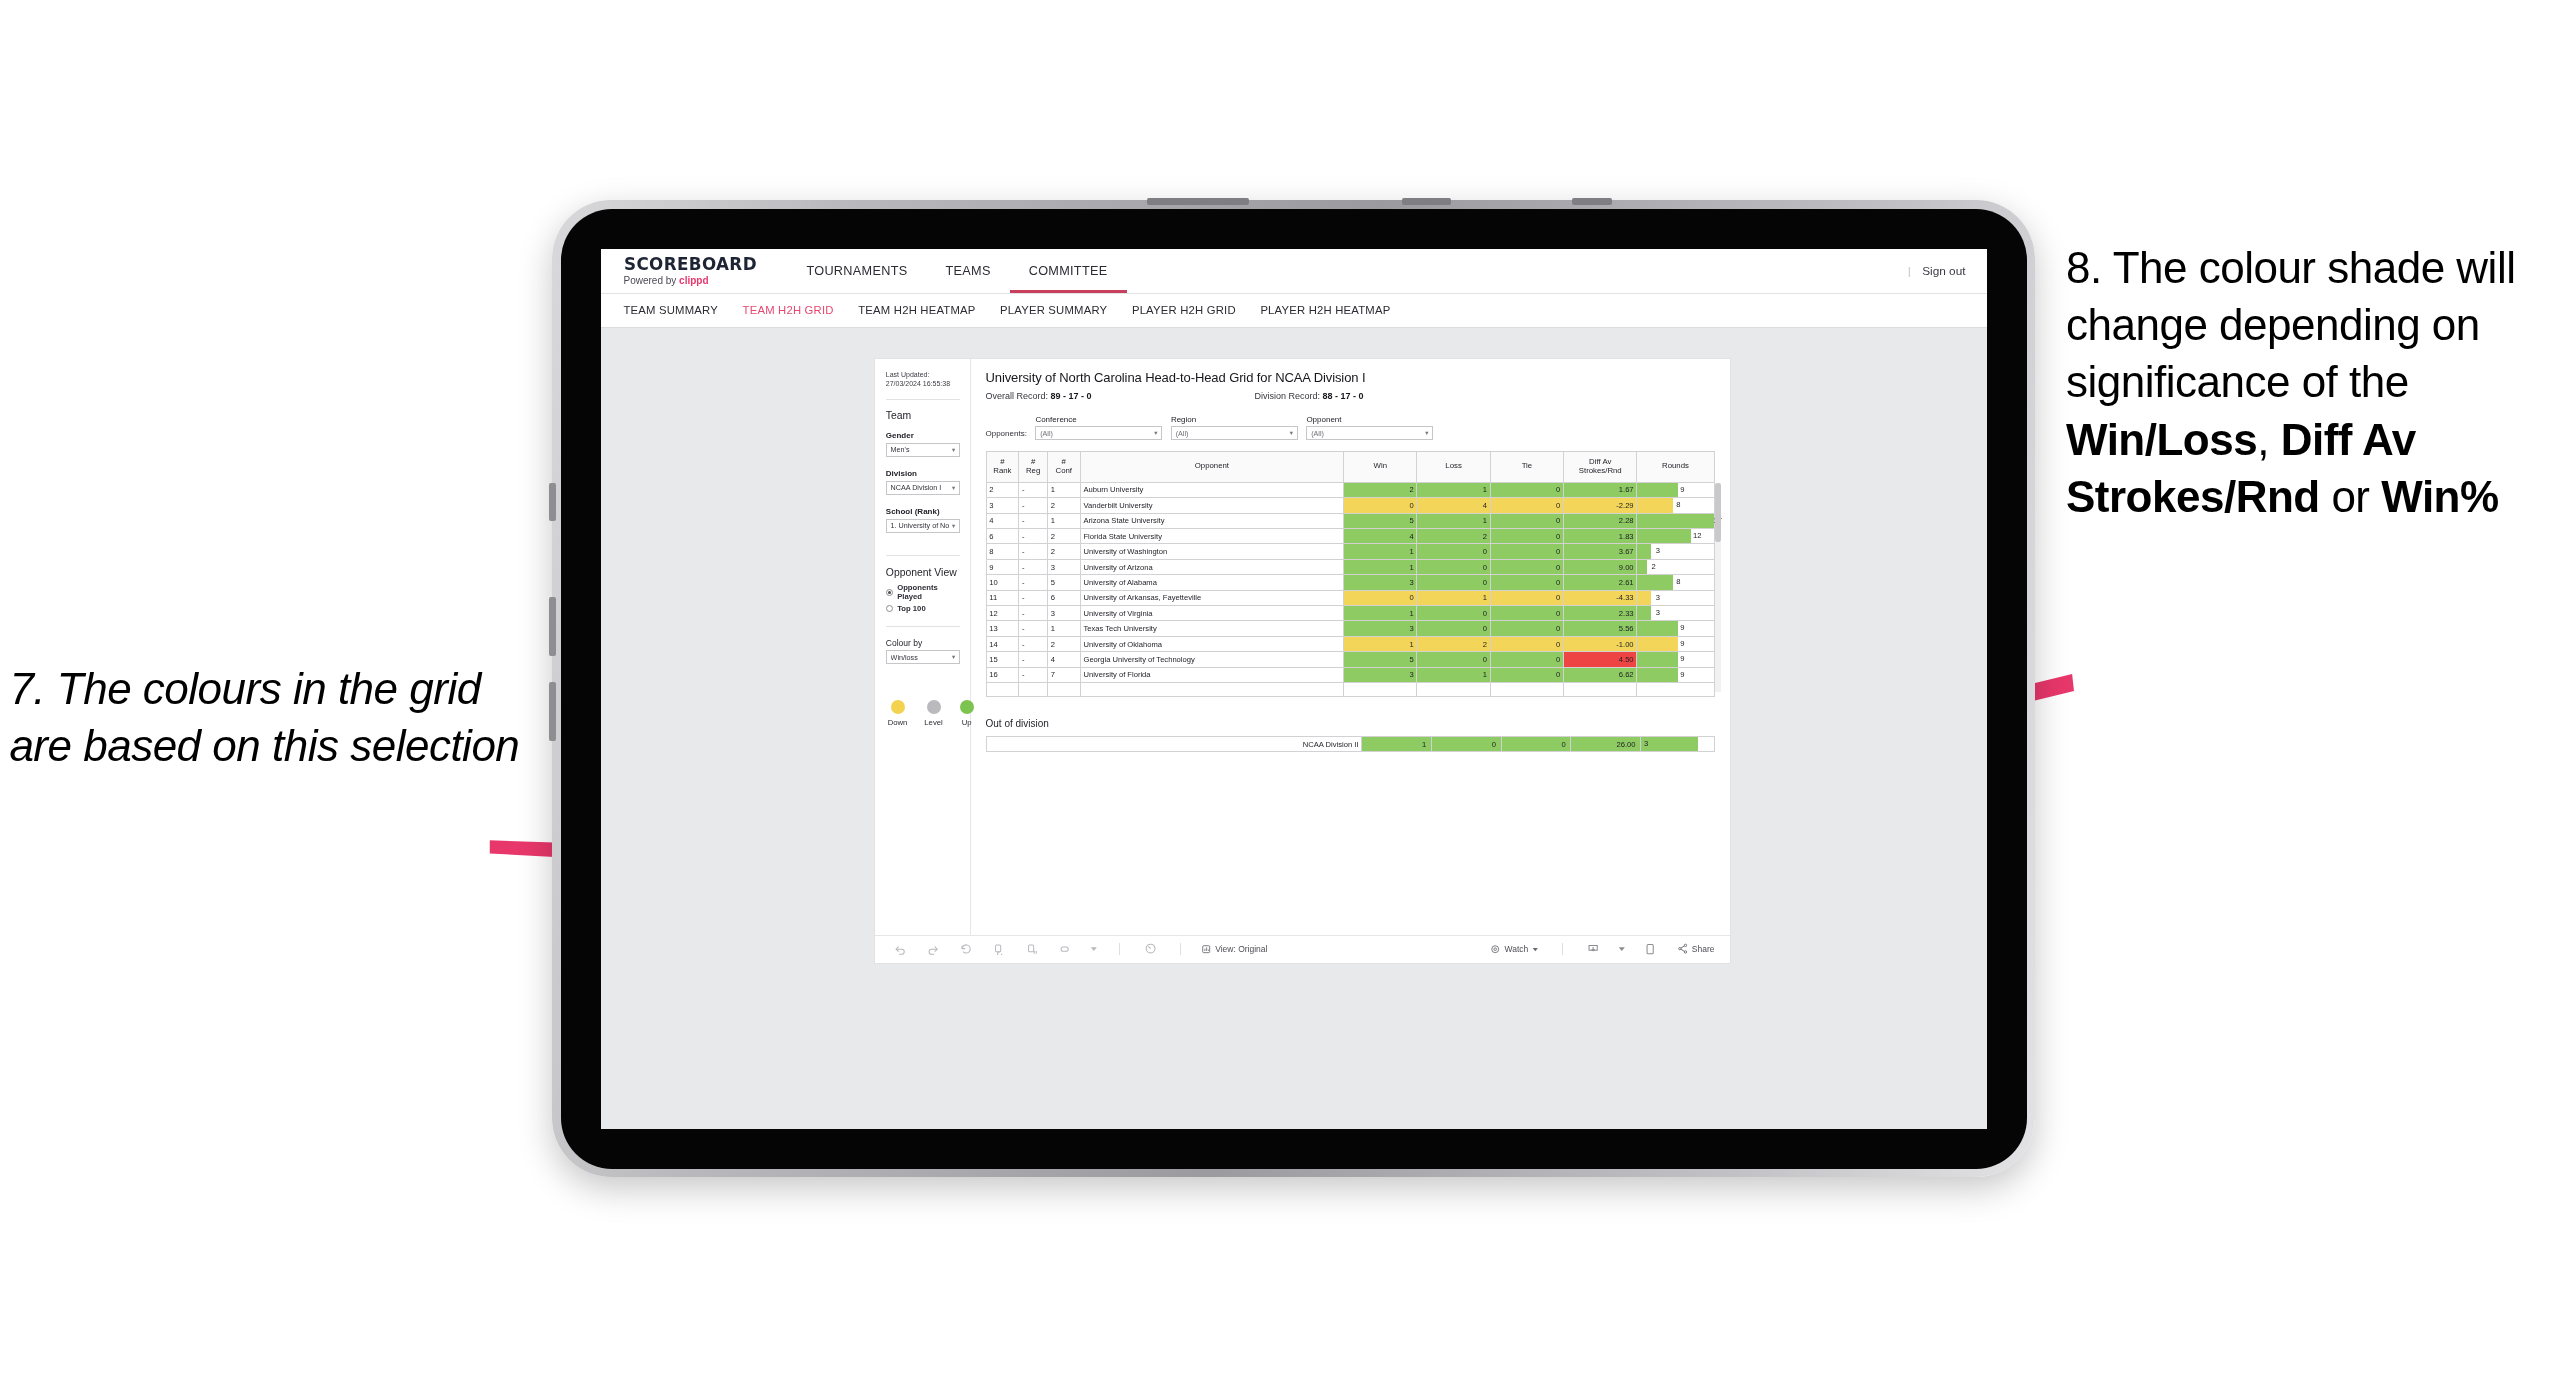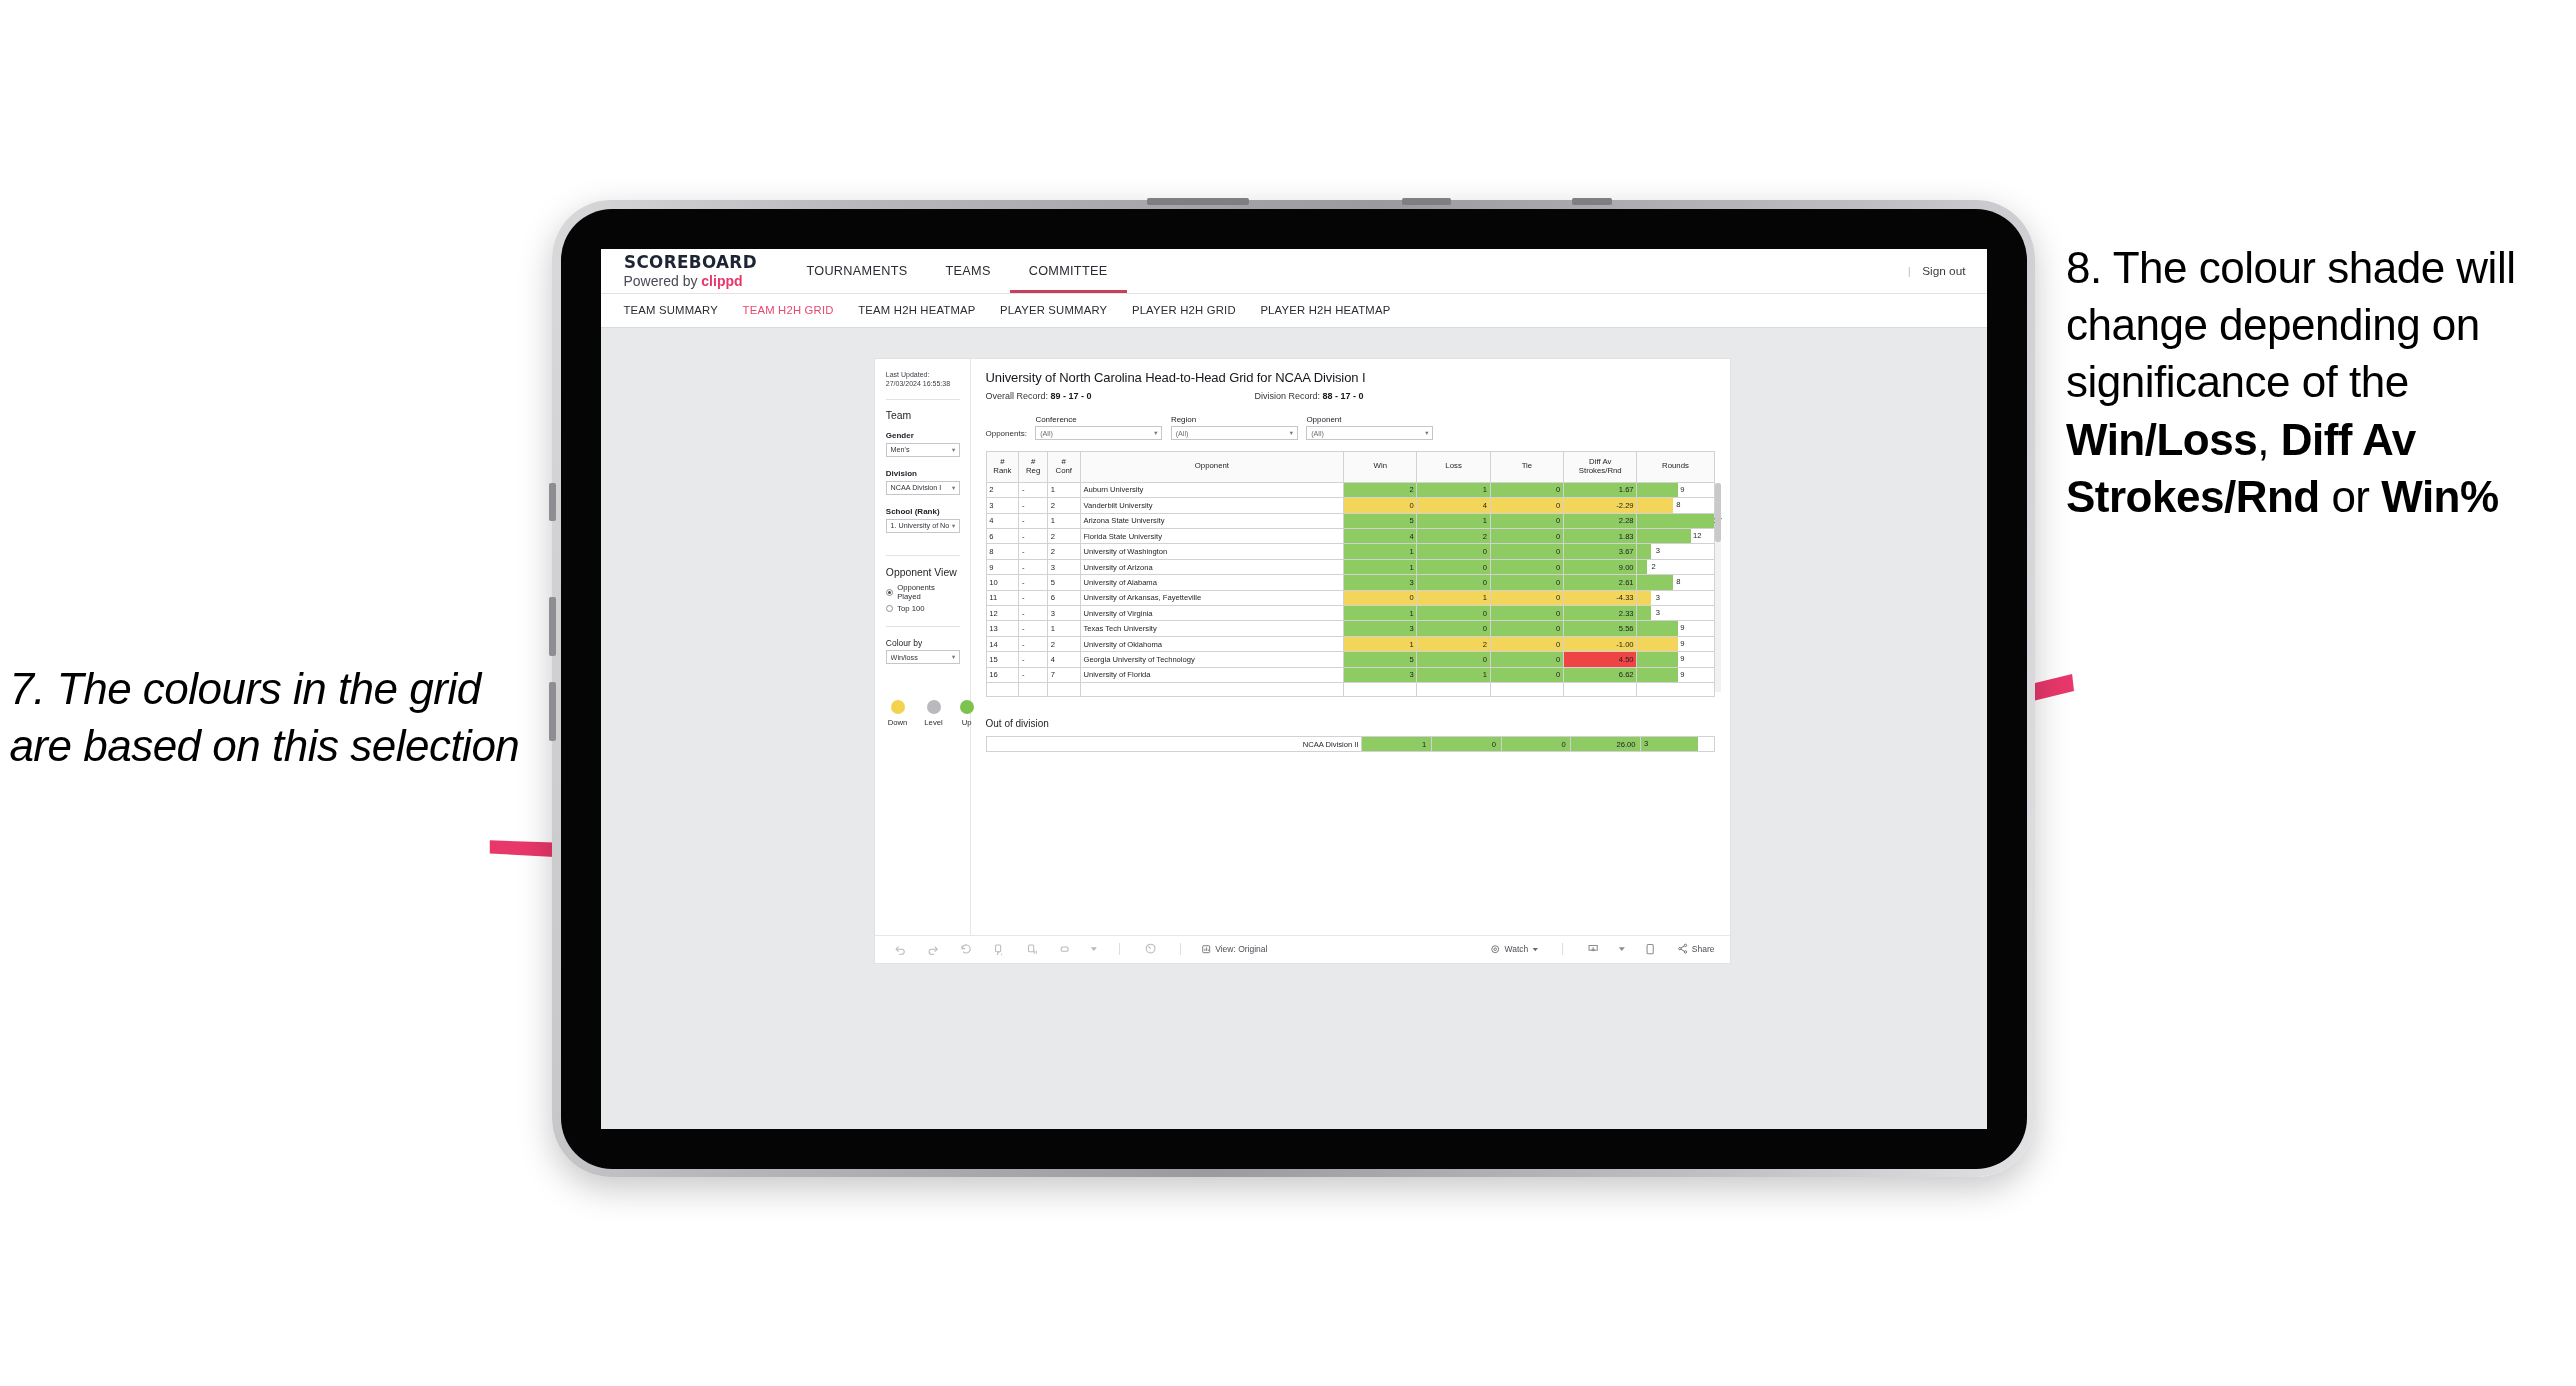--- a/index.html
+++ b/index.html
@@ -61,21 +61,21 @@
   .topbar {
     height: 45px; background: #fff; display: flex; align-items: stretch;
     border-bottom: 0.9px solid #e3e3e3; flex: 0 0 auto;
   }
   .brand { display: flex; flex-direction: column; justify-content: center; padding: 0 21px 0 23px; }
   .brand-name {
     font-family: "DejaVu Sans", sans-serif;
     font-weight: 700; font-size: 18px; letter-spacing: 0.4px; color: #1d2433;
     transform: scaleX(.93); transform-origin: left center; line-height: 1;
   }
-  .brand-sub { font-size: 14px; color: #4a4a55; margin-top: 2.8px; line-height:1; }
+  .brand-sub { font-size: 10px; color: #4a4a55; margin-top: 2.8px; line-height:1; }
   .brand-sub .pink { color: #e8376b; font-weight: 700; }
   .mainnav { display: flex; align-items: stretch; }
   .mainnav a {
     display: flex; align-items: center; padding: 0 19px;
     font-size: 12.7px; color: #2b2b33; letter-spacing: 0.3px;
     text-decoration: none; position: relative;
   }
   .mainnav a.active::after {
     content: ""; position: absolute; left: 0; right: 0; bottom: 0;
     height: 2.8px; background: #c9405f;
@@ -122,21 +122,21 @@
   .caret { font-size: 5.7px; color: #777; margin-left: 1.9px; }
   .radio-row { display: flex; align-items: center; gap: 3.8px; margin-bottom: 2.8px; }
   .radio {
     width: 7.6px; height: 7.6px; border-radius: 50%; border: 0.9px solid #8d8d93;
     background: #fff; flex: 0 0 7.6px; position: relative;
   }
   .radio.on::after {
     content: ""; position: absolute; left: 1.5px; top: 1.5px;
     width: 3.2px; height: 3.2px; border-radius: 50%; background: #4a4a50;
   }
-  .radio-row span { font-size: 7.7px; color: #2c2c34; }
+  .radio-row span { font-size: 7.7px; color: #2c2c34; font-weight: bold; }
   .legend { display: flex; gap: 17px; margin-top: 23px; padding-left: 1.9px; }
   .lg { display: flex; flex-direction: column; align-items: center; gap: 3.8px; }
   .dot { width: 14px; height: 14px; border-radius: 50%; }
   .lg span { font-size: 7.7px; color: #2a2a32; }
 
   
   .vmain { flex: 1 1 auto; padding: 11.3px 15px 0 15px; min-width: 0; display: flex; flex-direction: column; }
   .viz-title { font-size: 13px; color: #16161c; letter-spacing: -0.1px; }
   .records { display: flex; margin-top: 6.6px; font-size: 9px; color: #35353d; }
   .records .r1 { width: 269px; }

